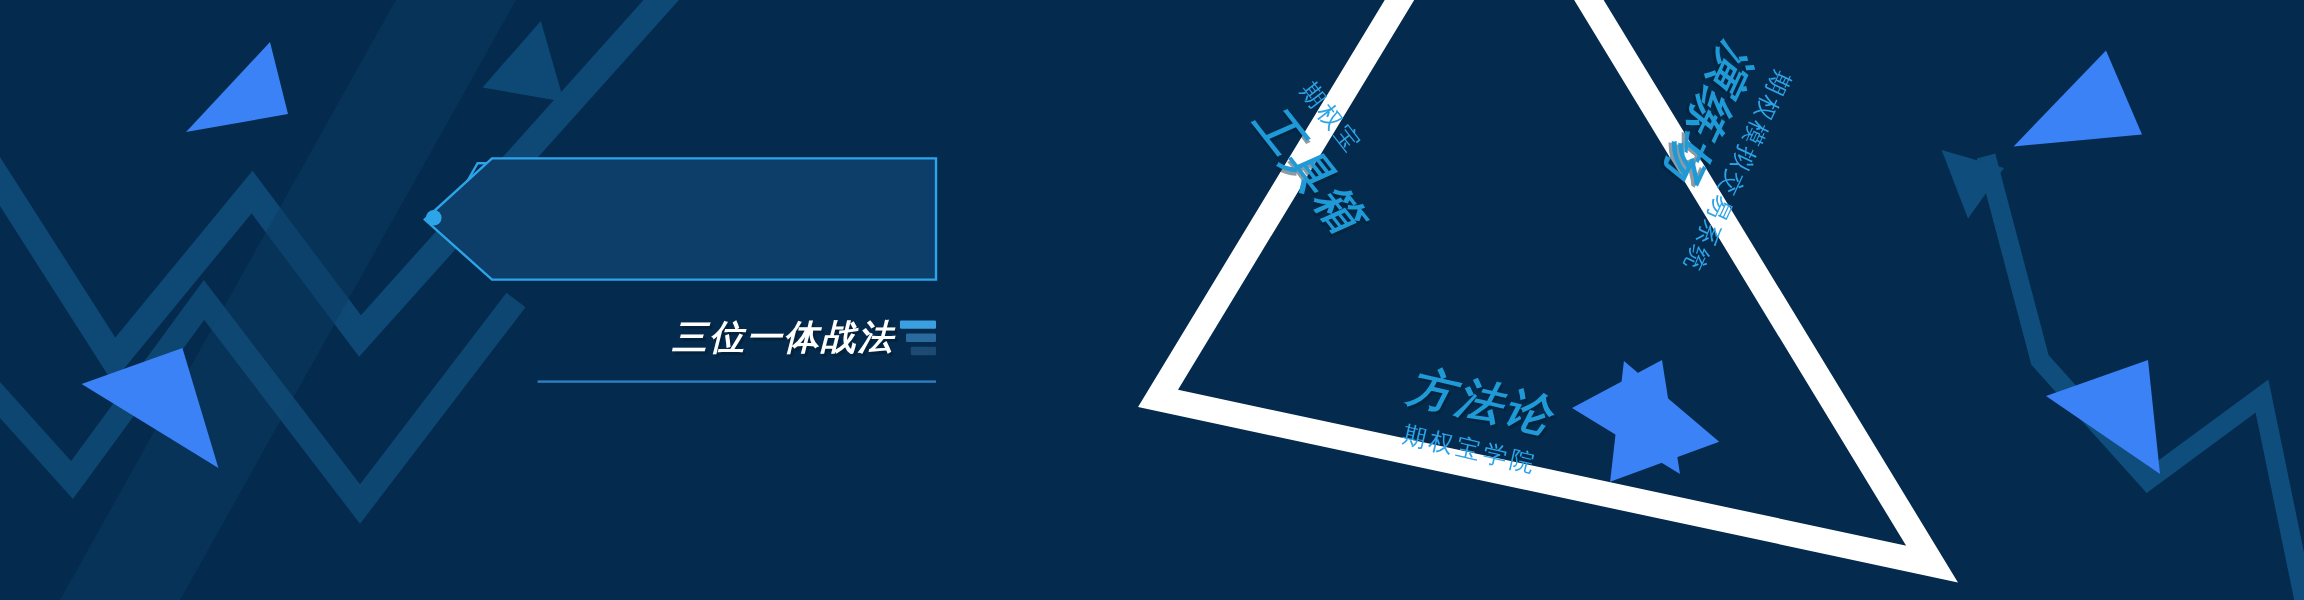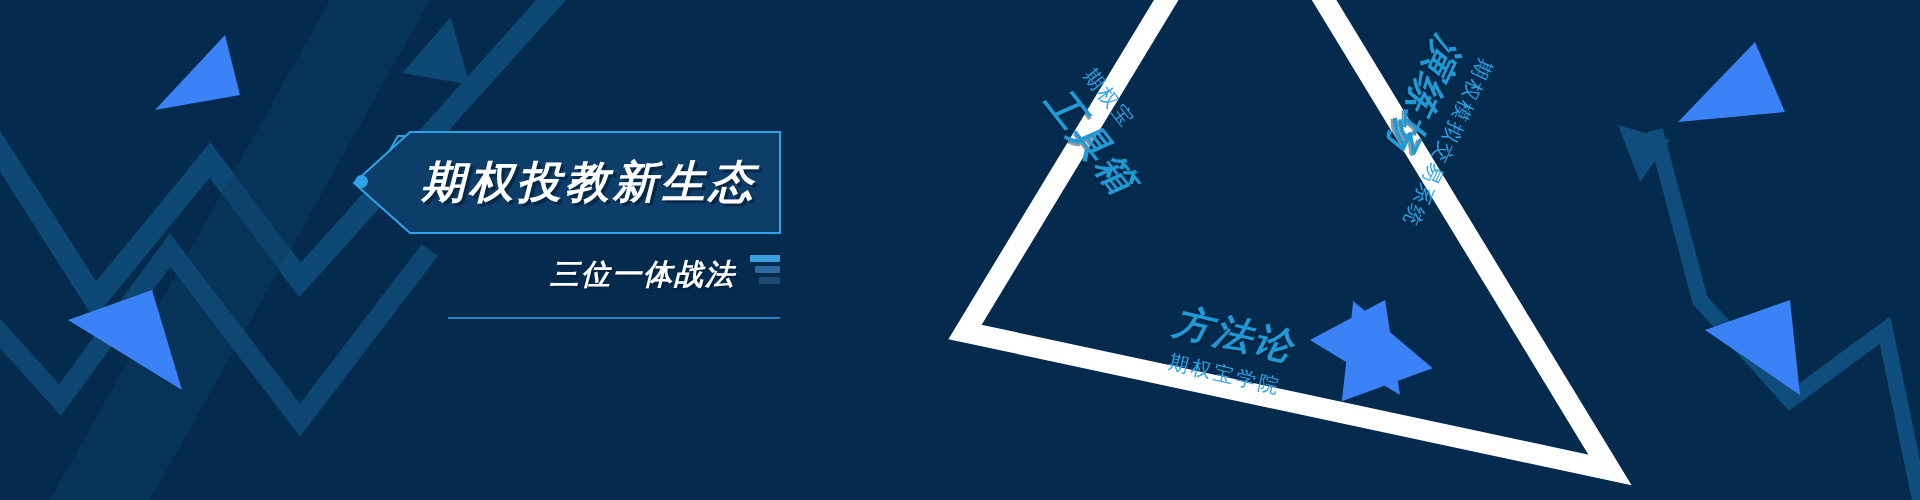--- a/index.html
+++ b/index.html
@@ -41,22 +41,22 @@
     background:#2ea4e8;
   }
 
   
   .sub-wrap{
     position:absolute;left:440px;top:255px;z-index:4;
     width:340px;height:80px;
   }
   .sub-row{
     position:absolute;left:0;top:0;width:340px;height:54px;
-    display:flex;align-items:flex-start;justify-content:flex-end;
-    gap:14px;
+    display:flex;align-items:center;justify-content:flex-end;
+    gap:4px;
   }
   .sub-text{
     color:#ffffff;
     font-size:29px;
     font-weight:bold;
     font-style:italic;
     letter-spacing:2px;
     text-shadow:2px 2px 0 rgba(2,25,45,.5);
     white-space:nowrap;
   }
@@ -136,21 +136,20 @@
     <path name="s3" d="M 1755 42 L 1785 112 L 1678 122 Z" fill="#3b82f6"></path>
     <path d="M 1420 300 L 1405 400 L 1328 330 Z" fill="#3b82f6" transform="rotate(178 1380 350)"></path>
     <path d="M 1385 300 L 1400 395 L 1310 340 Z" fill="#3b82f6"></path>
     <path d="M 1790 300 L 1800 395 L 1705 330 Z" fill="#3b82f6"></path>
   </svg>
 
   <div class="title-wrap">
     <svg class="title-hex" viewBox="0 0 430 105">
       <polygon points="58,2 428,2 428,103 58,103 2,53" fill="#0d3d69" stroke="#2ea4e8" stroke-width="2"></polygon>
     </svg>
-    <div class="title-text">期权投教新生态</div>
   </div>
   <div class="node-dot"></div>
 
   <div class="sub-wrap">
     <div class="sub-row">
       <span class="sub-text">三位一体战法</span>
       <span class="bars-icon">
         <i></i>
         <i></i>
         <i></i>

